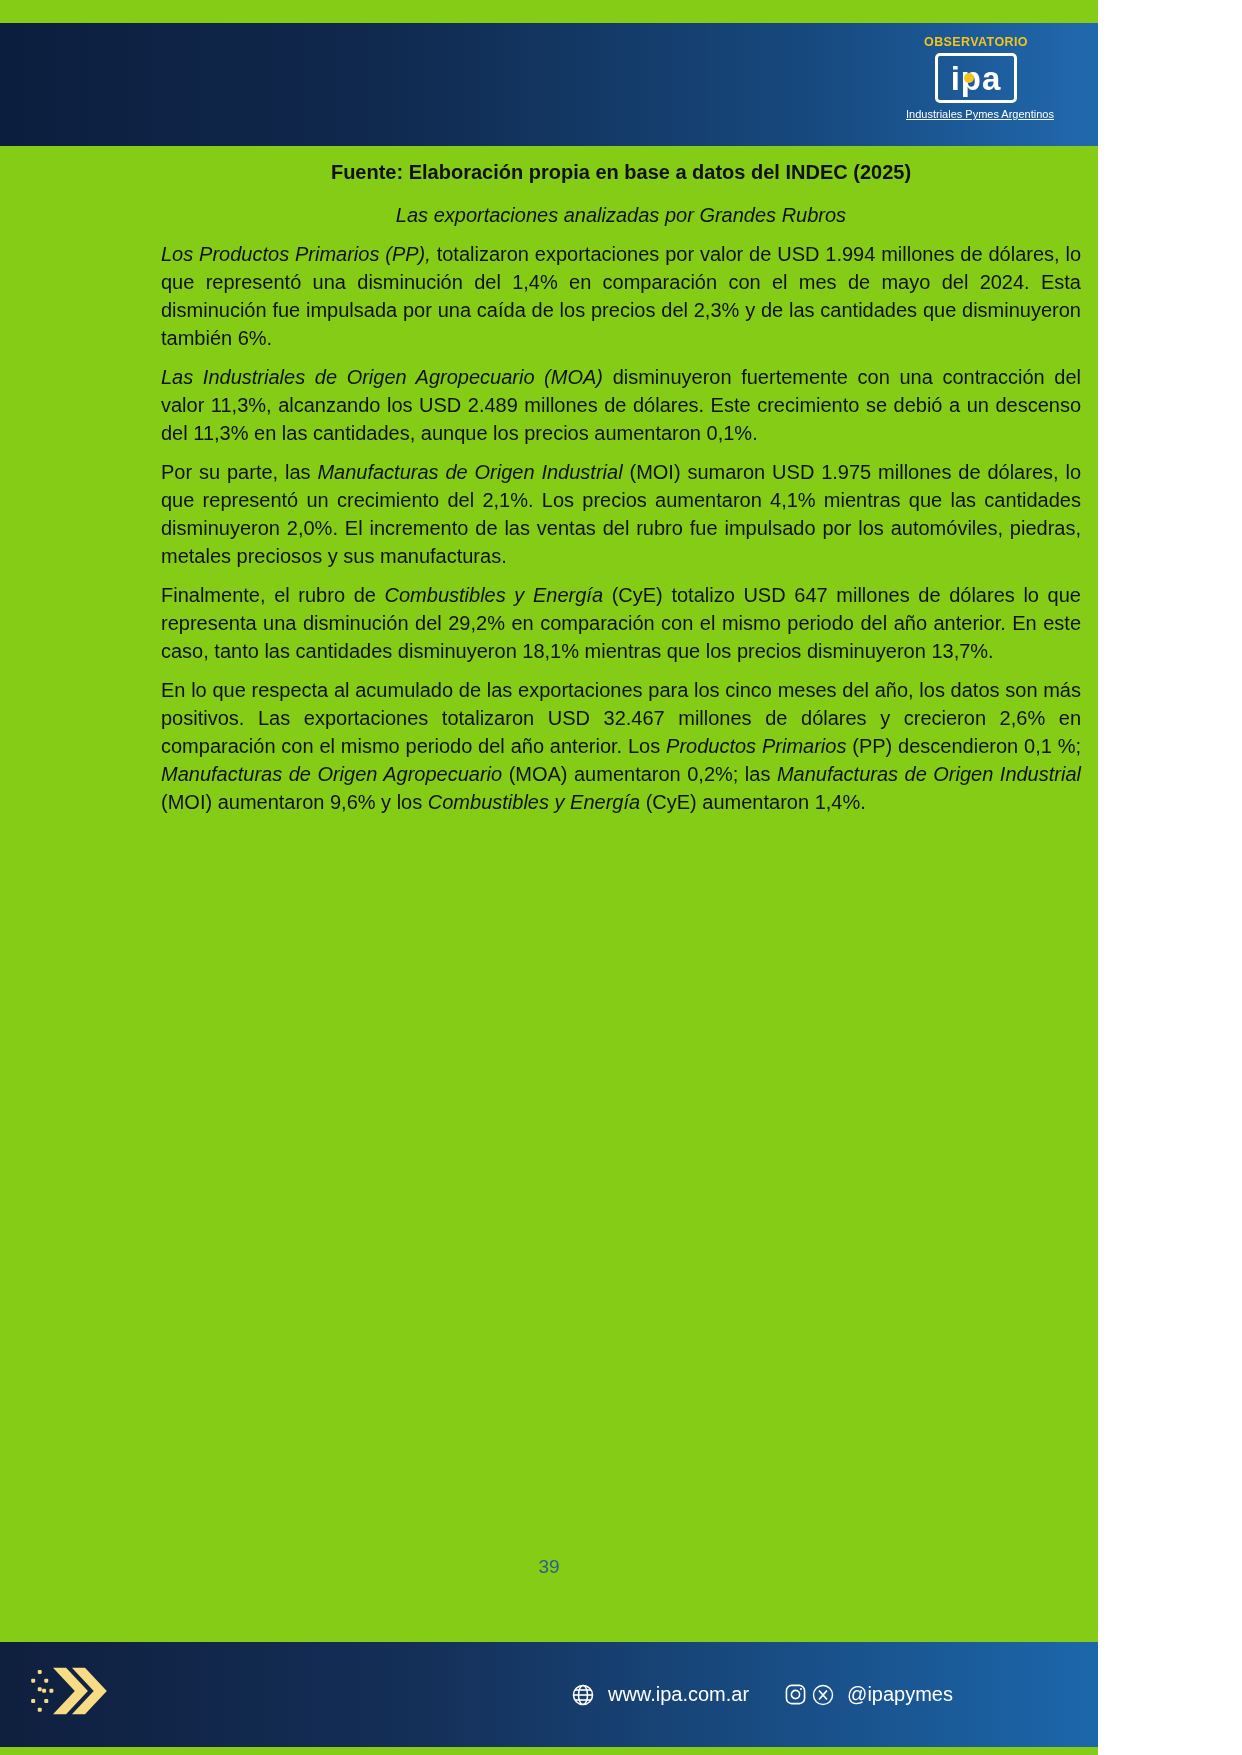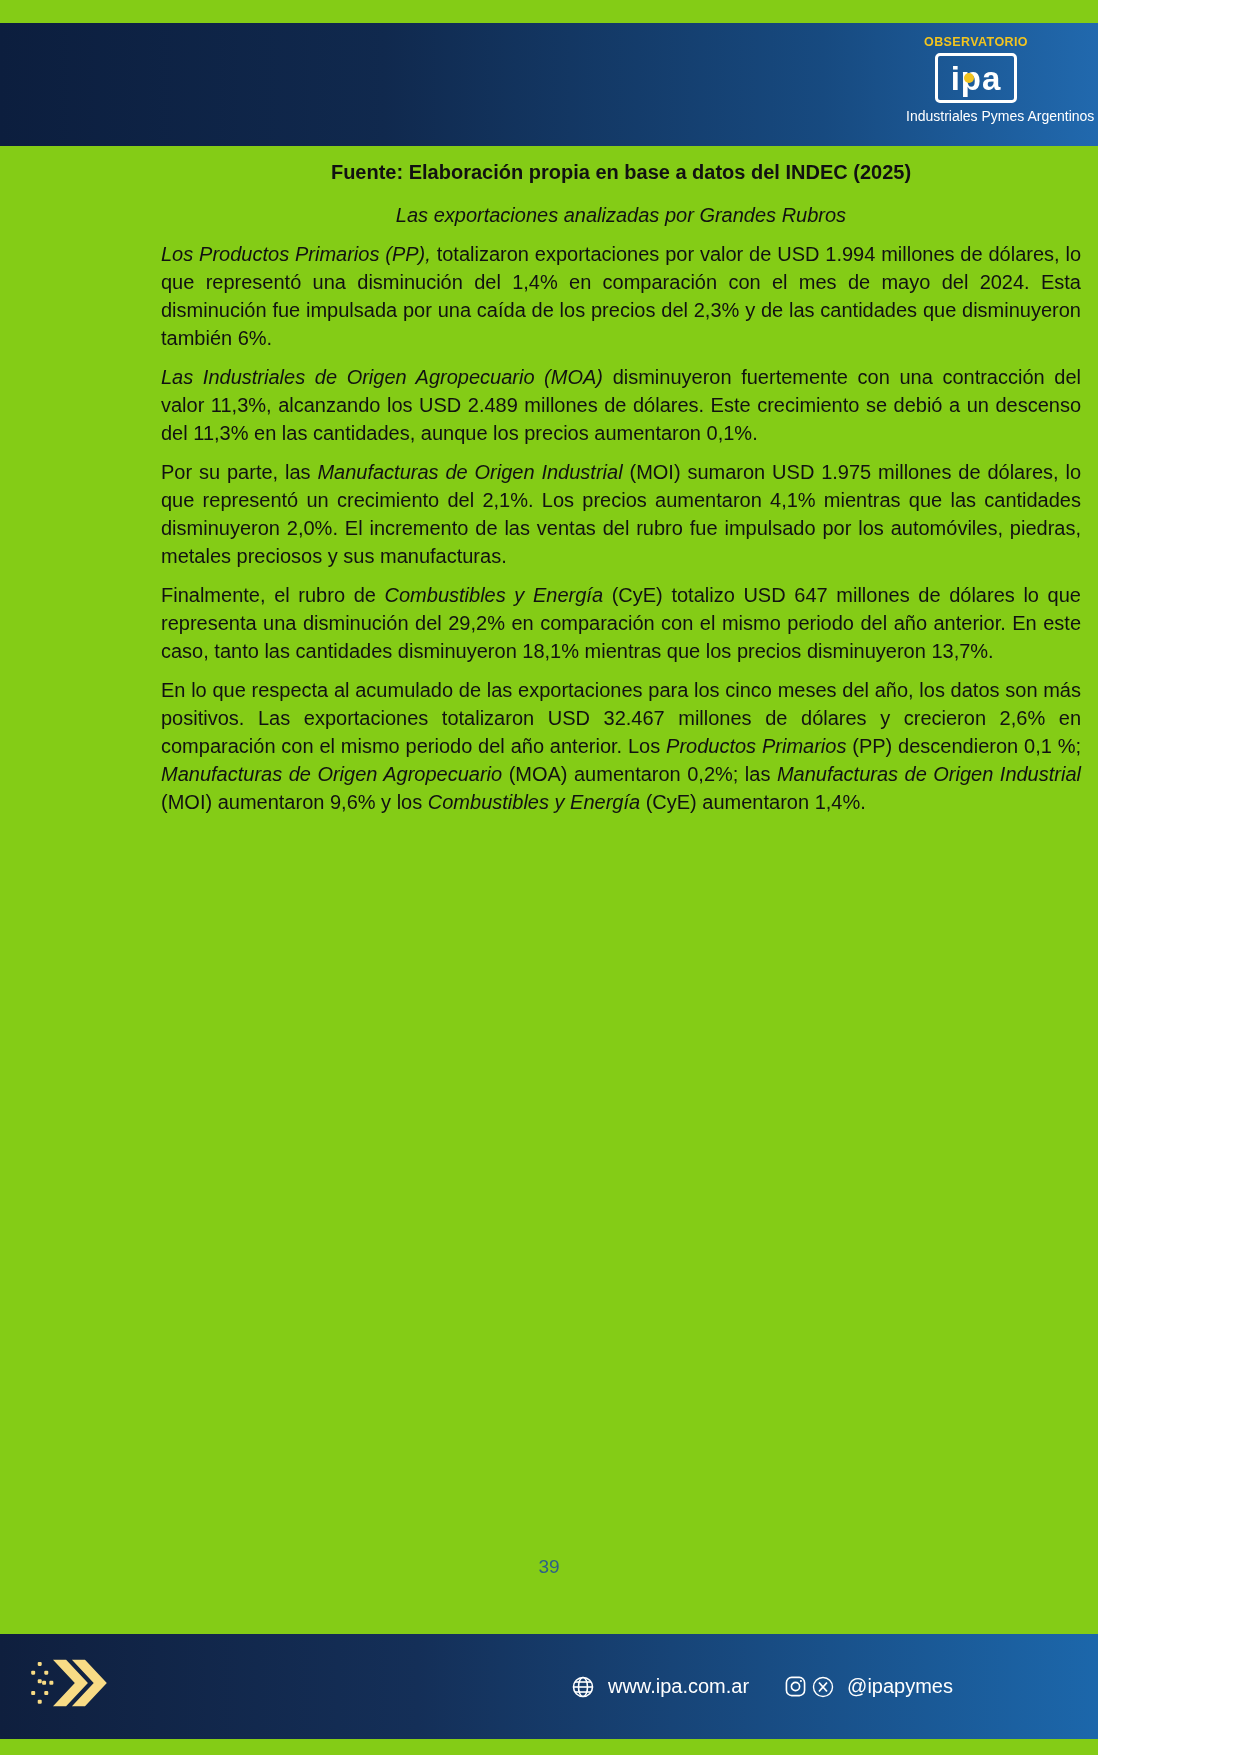--- a/index.html
+++ b/index.html
@@ -50,22 +50,23 @@
   }
   .ipa-dot {
     position: absolute;
     left: 26px; top: 17px;
     width: 10px; height: 10px;
     border-radius: 50%;
     background: #f2c41f;
   }
   .tagline {
     color: #ffffff;
-    font-size: 14px;
+    font-size: 11px;
     white-space: nowrap;
+    text-decoration: underline;
   }
 
   
   .content {
     position: absolute;
     top: 146px; left: 161px;
     width: 920px;
   }
   .source-line {
     margin-top: 12px;
@@ -92,21 +93,21 @@
     top: 1556px; left: 0;
     width: 100%;
     text-align: center;
     color: #2e6287;
     font-size: 19px;
   }
 
   
   .footer-band {
     position: absolute;
-    bottom: 16px; left: 0;
+    bottom: 8px; left: 0;
     width: 100%; height: 105px;
     background: linear-gradient(90deg, #0f1f3e 0%, #142f58 38%, #1c67ab 100%);
   }
   .chevron-logo {
     position: absolute;
     left: 30px; top: 25px;
   }
   .footer-right {
     position: absolute;
     right: 145px; top: 0;

